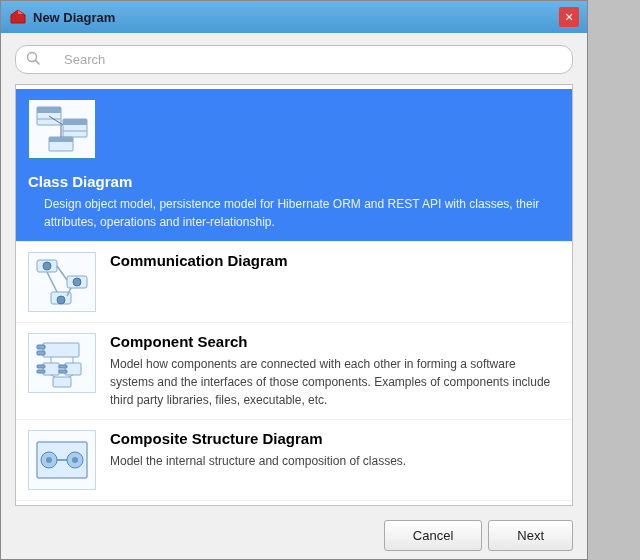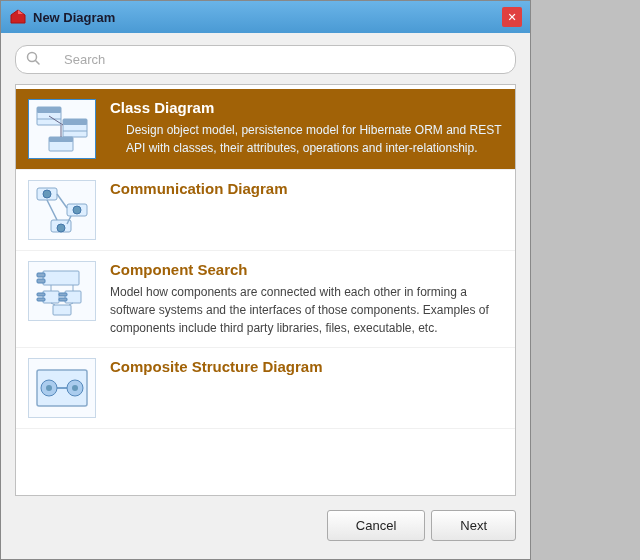--- a/index.html
+++ b/index.html
@@ -6,21 +6,21 @@
     body {
       font-family: 'Segoe UI', Arial, sans-serif;
       font-size: 13px;
       background: #c0c0c0;
       width: 640px;
       height: 560px;
       overflow: hidden;
     }
 
     .window {
-      width: 531px;
+      width: 588px;
       height: 560px;
       background: #f0f0f0;
       border: 1px solid #888;
       display: flex;
       flex-direction: column;
     }
 
     .title-bar {
       background: linear-gradient(to bottom, #6ab4e8 0%, #4a9ad4 100%);
       height: 32px;
@@ -141,21 +141,22 @@
     .diagram-item {
       display: flex;
       align-items: flex-start;
       padding: 10px 12px;
       cursor: pointer;
       gap: 14px;
       border-bottom: 1px solid #f0f0f0;
     }
 
     .diagram-item.selected {
-      background: #a16207;
+      background: #3b82f6;
+      flex-direction: column;
     }
 
     .diagram-thumb {
       width: 68px;
       height: 60px;
       border: 1px solid #c8d8e8;
       background: #f8fbff;
       flex-shrink: 0;
       display: flex;
       align-items: center;
@@ -167,21 +168,21 @@
       border-color: #3a8acc;
     }
 
     .diagram-info {
       flex: 1;
     }
 
     .diagram-name {
       font-size: 15px;
       font-weight: 600;
-      color: #a16207;
+      color: #000000;
       margin-bottom: 5px;
     }
 
     .diagram-item.selected .diagram-name {
       color: white;
     }
 
     .diagram-desc {
       font-size: 12px;
       color: #444;
@@ -325,20 +326,21 @@
               <rect x="4" y="8" width="50" height="36" rx="2" fill="#ddeeff" stroke="#88aacc" stroke-width="1.5"></rect>
               <ellipse cx="16" cy="26" rx="8" ry="8" fill="#aaccee" stroke="#5588bb" stroke-width="1"></ellipse>
               <ellipse cx="42" cy="26" rx="8" ry="8" fill="#aaccee" stroke="#5588bb" stroke-width="1"></ellipse>
               <line x1="24" y1="26" x2="34" y2="26" stroke="#5588bb" stroke-width="1.5"></line>
               <circle cx="16" cy="26" r="3" fill="#6699bb"></circle>
               <circle cx="42" cy="26" r="3" fill="#6699bb"></circle>
             </svg>
           </div>
           <div class="diagram-info">
             <div class="diagram-name">Composite Structure Diagram</div>
+            <div class="diagram-desc">Model the internal structure and composition of classes.</div>
           </div>
         </div>
 
       </div>
     </div>
 
     <div class="footer">
       <button class="footer-btn">Cancel</button>
       <button class="footer-btn">Next</button>
     </div>

